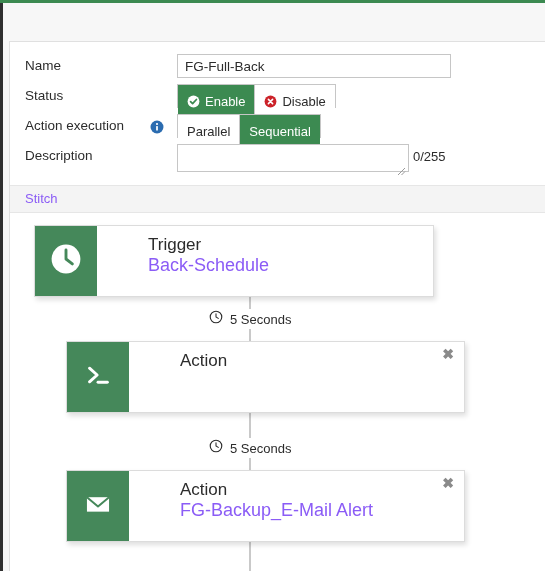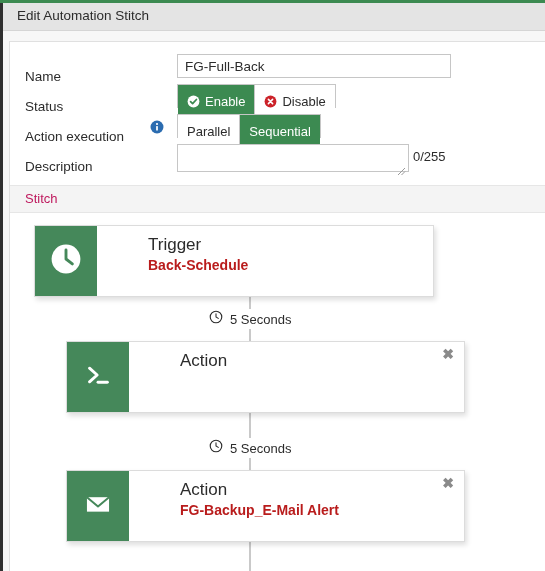--- a/index.html
+++ b/index.html
@@ -64,21 +64,21 @@
   
   .form-row {
     position: absolute;
     left: 0;
     width: 100%;
     height: 28px;
   }
   .form-label {
     position: absolute;
     left: 15px;
-    top: 15px;
+    top: 4px;
     font-size: 13.5px;
     color: #2c2c2c;
     white-space: nowrap;
   }
   #row-name   { top: 12px; }
   #row-status { top: 42px; }
   #row-exec   { top: 72px; }
   #row-desc   { top: 102px; }
 
   #name-input {
@@ -169,21 +169,21 @@
     width: 545px; height: 28px;
     background: #f4f4f4;
     border-top: 1px solid #e6e6e6;
     border-bottom: 1px solid #e6e6e6;
     box-sizing: border-box;
   }
   #stitch-header .stitch-title {
     position: absolute;
     left: 15px; top: 5px;
     font-size: 13px;
-    color: #be185d;
+    color: #8b5cf6;
   }
 
   #flow-canvas {
     position: absolute;
     left: 0; top: 171px;
     width: 545px; height: 400px;
     background: #ffffff;
   }
 
   
@@ -210,25 +210,24 @@
     position: relative;
     padding: 8px 0 0 14px;
   }
   .node-title {
     font-size: 17px;
     color: #2c2c2c;
     line-height: 22px;
     white-space: nowrap;
   }
   .node-subtitle {
-    font-size: 14px;
-    color: #b91c1c;
+    font-size: 18px;
+    color: #8b5cf6;
     line-height: 18px;
     white-space: nowrap;
-    font-weight: bold;
   }
   .node-close {
     position: absolute;
     right: 8px; top: 4px;
     width: 16px; height: 16px;
     border: none;
     background: transparent;
     color: #8a8a8a;
     font-size: 14px;
     font-weight: bold;
@@ -271,23 +270,20 @@
   }
 </style>
 </head>
 <body>
 
 <div id="app-frame">
 
   <div id="top-accent-bar"></div>
   <div id="left-rail"></div>
 
-  <div id="title-bar">
-    <div class="title-text">Edit Automation Stitch</div>
-  </div>
 
   <div id="content-panel">
 
     <div class="form-row" id="row-name">
       <div class="form-label">Name</div>
       <input id="name-input" type="text" value="FG-Full-Back" style="">
     </div>
 
     <div class="form-row" id="row-status">
       <div class="form-label">Status</div>

